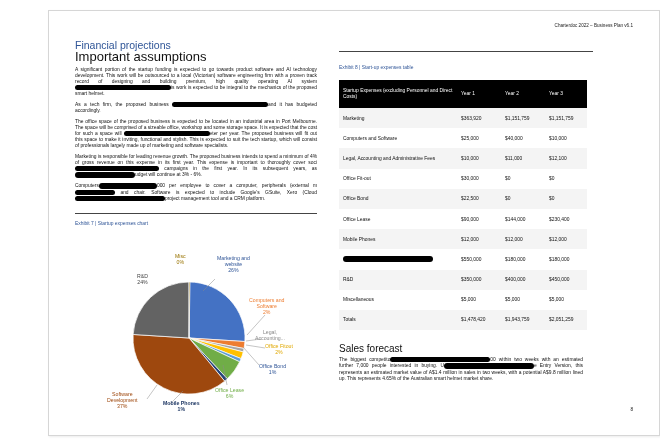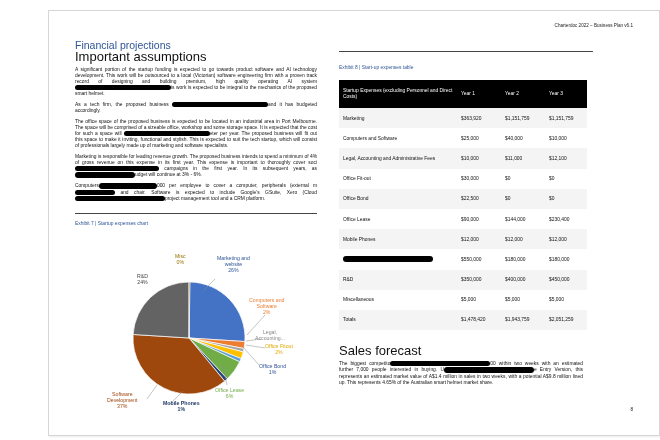--- a/index.html
+++ b/index.html
@@ -44,21 +44,21 @@
     thead tr { background: #000; color: #fff; height: 28px; }
     th { font-weight: normal; text-align: left; padding: 0 4px; vertical-align: middle; line-height: 6px; }
     td { padding: 0 4px; height: 20.2px; vertical-align: middle; }
     tbody tr:nth-child(odd) { background: #f4f4f4; }
     tbody tr:nth-child(even) { background: #ffffff; }
     .c0 { width: 118px; }
     .c1 { width: 44px; }
     .c2 { width: 44px; }
     .c3 { width: 42px; }
 
-    .sales-title { font-size: 13px; margin-top: 13px; color: #111; }
+    .sales-title { font-size: 10px; margin-top: 13px; color: #111; }
     .sales-para { font-size: 4.9px; line-height: 5.9px; text-align: justify; margin-top: 3px; width: 244px; }
 
     .page-num { position: absolute; right: 26px; bottom: 23px; font-size: 4.6px; }
   </style>
 </head>
 <body>
 
 <div class="page">
   <div class="running-header">Charterdoc 2022 – Business Plan v6.1</div>
 

